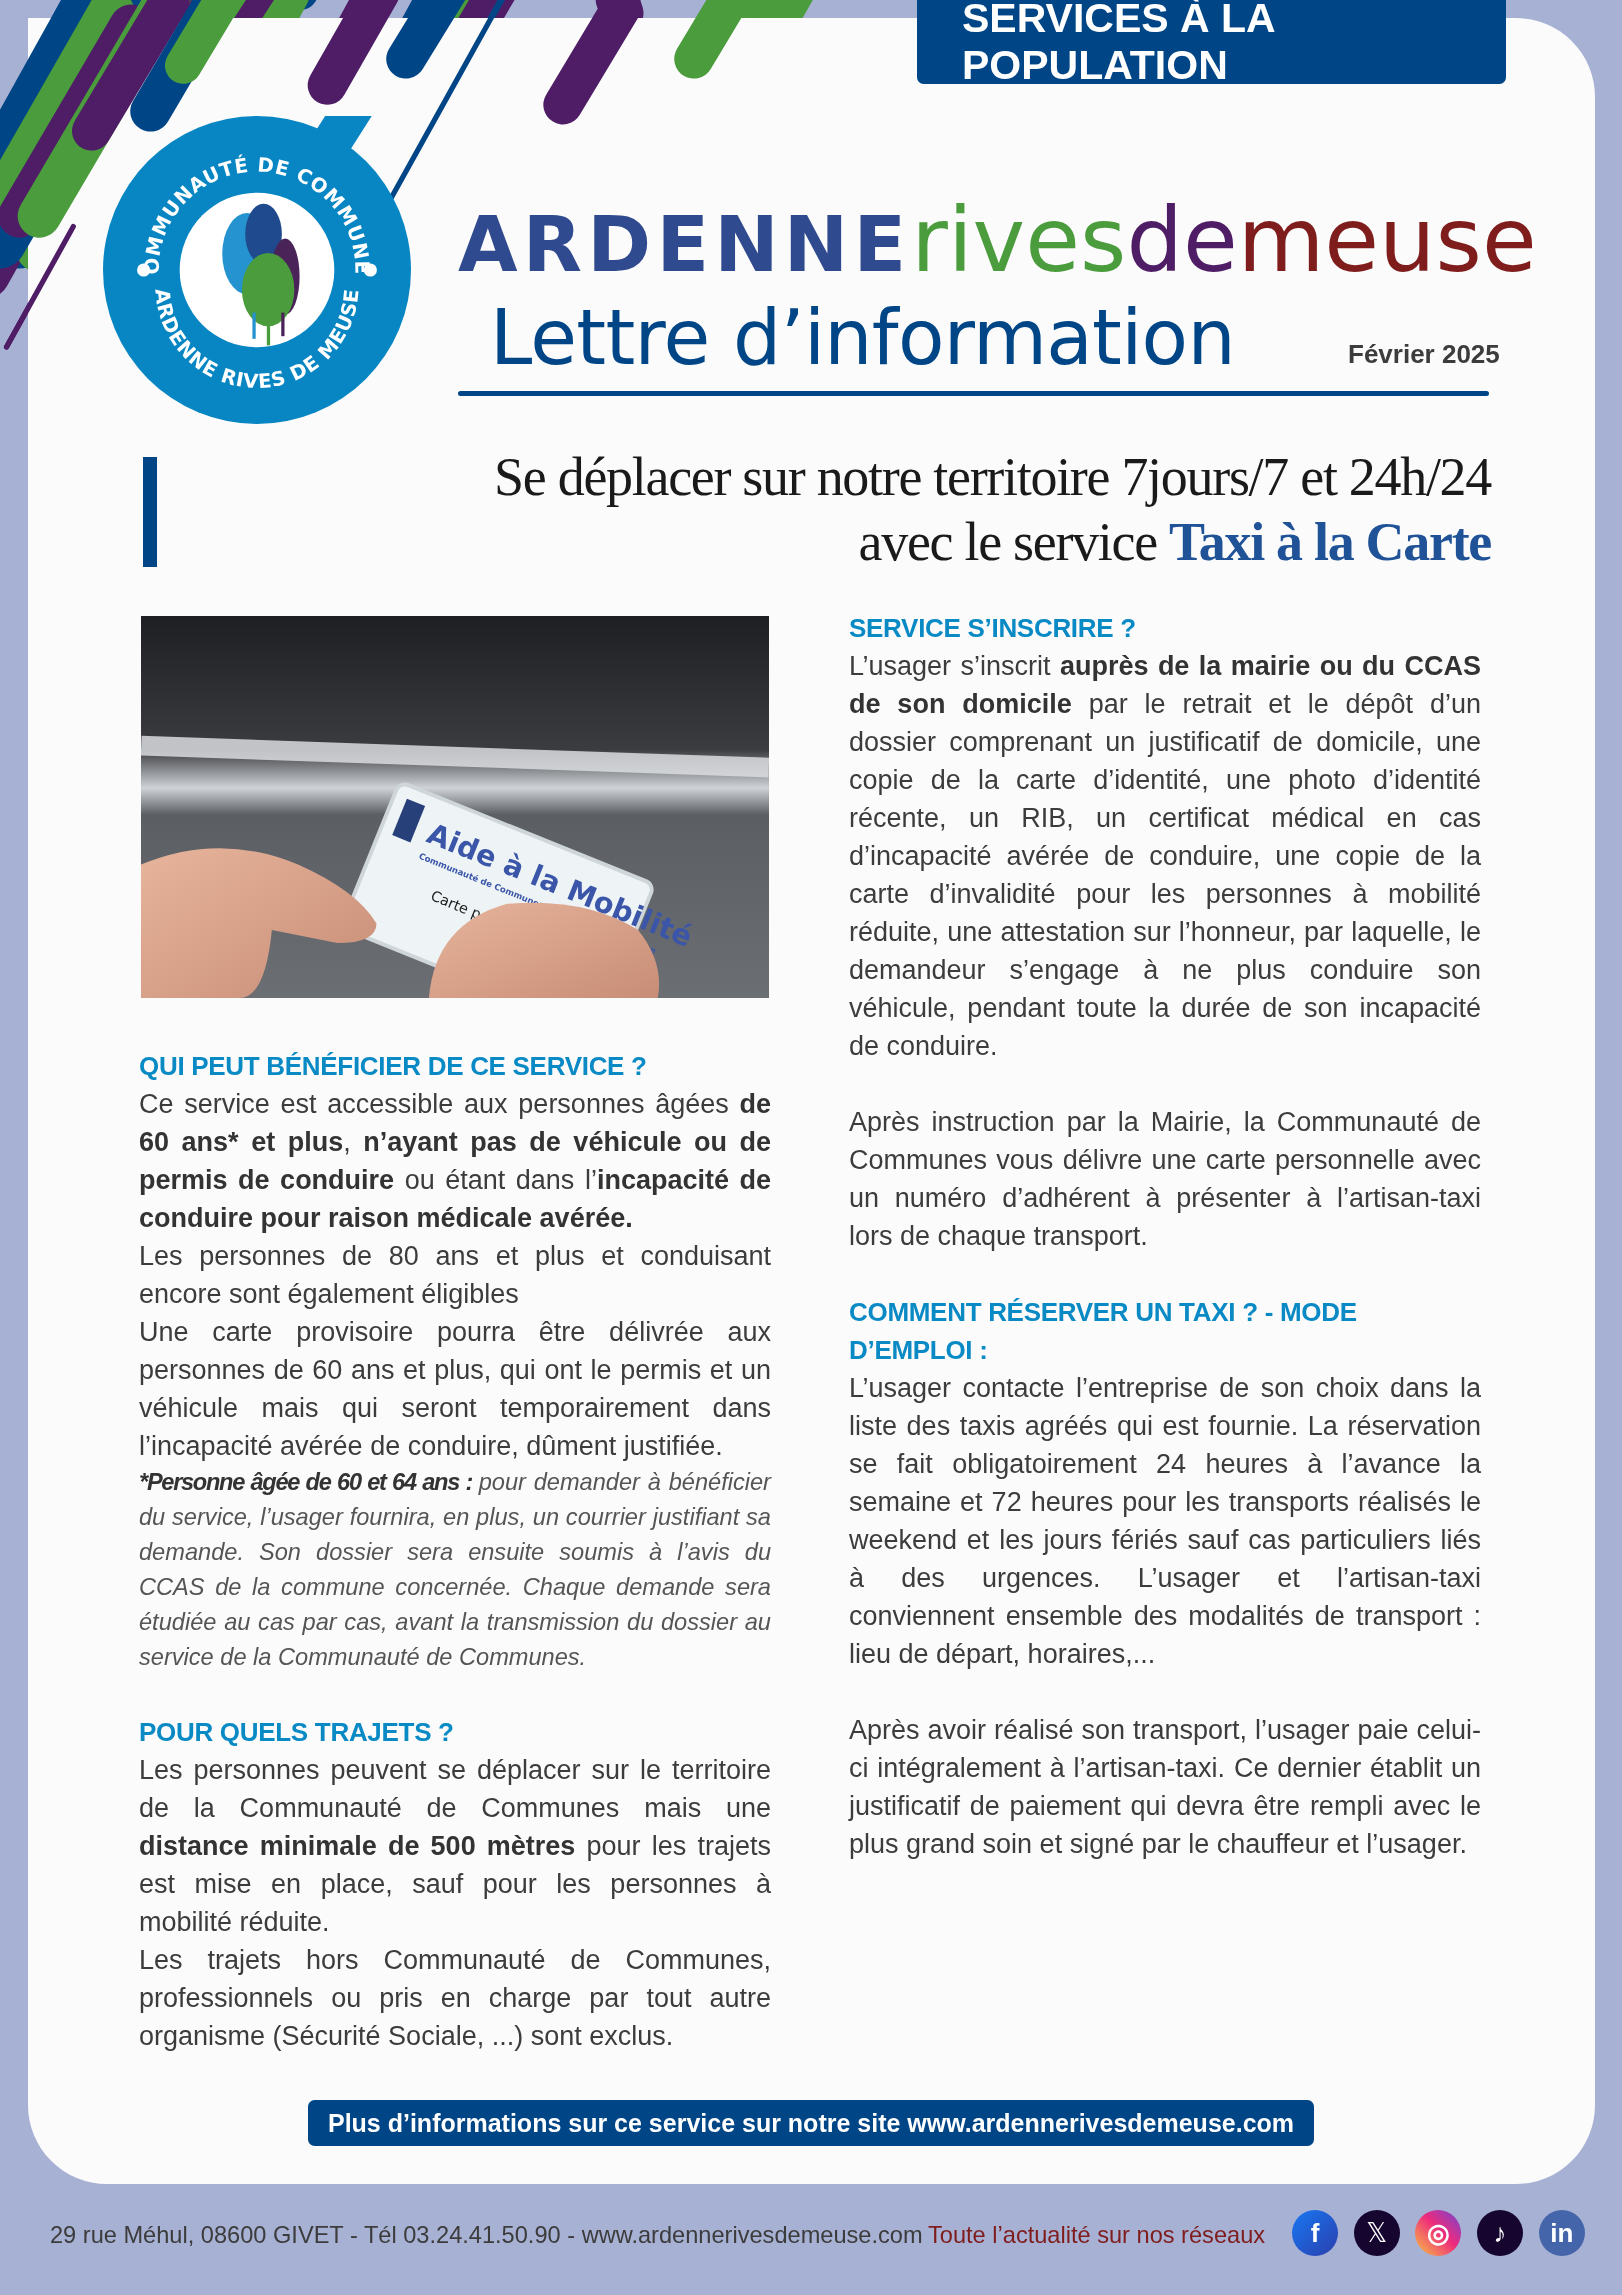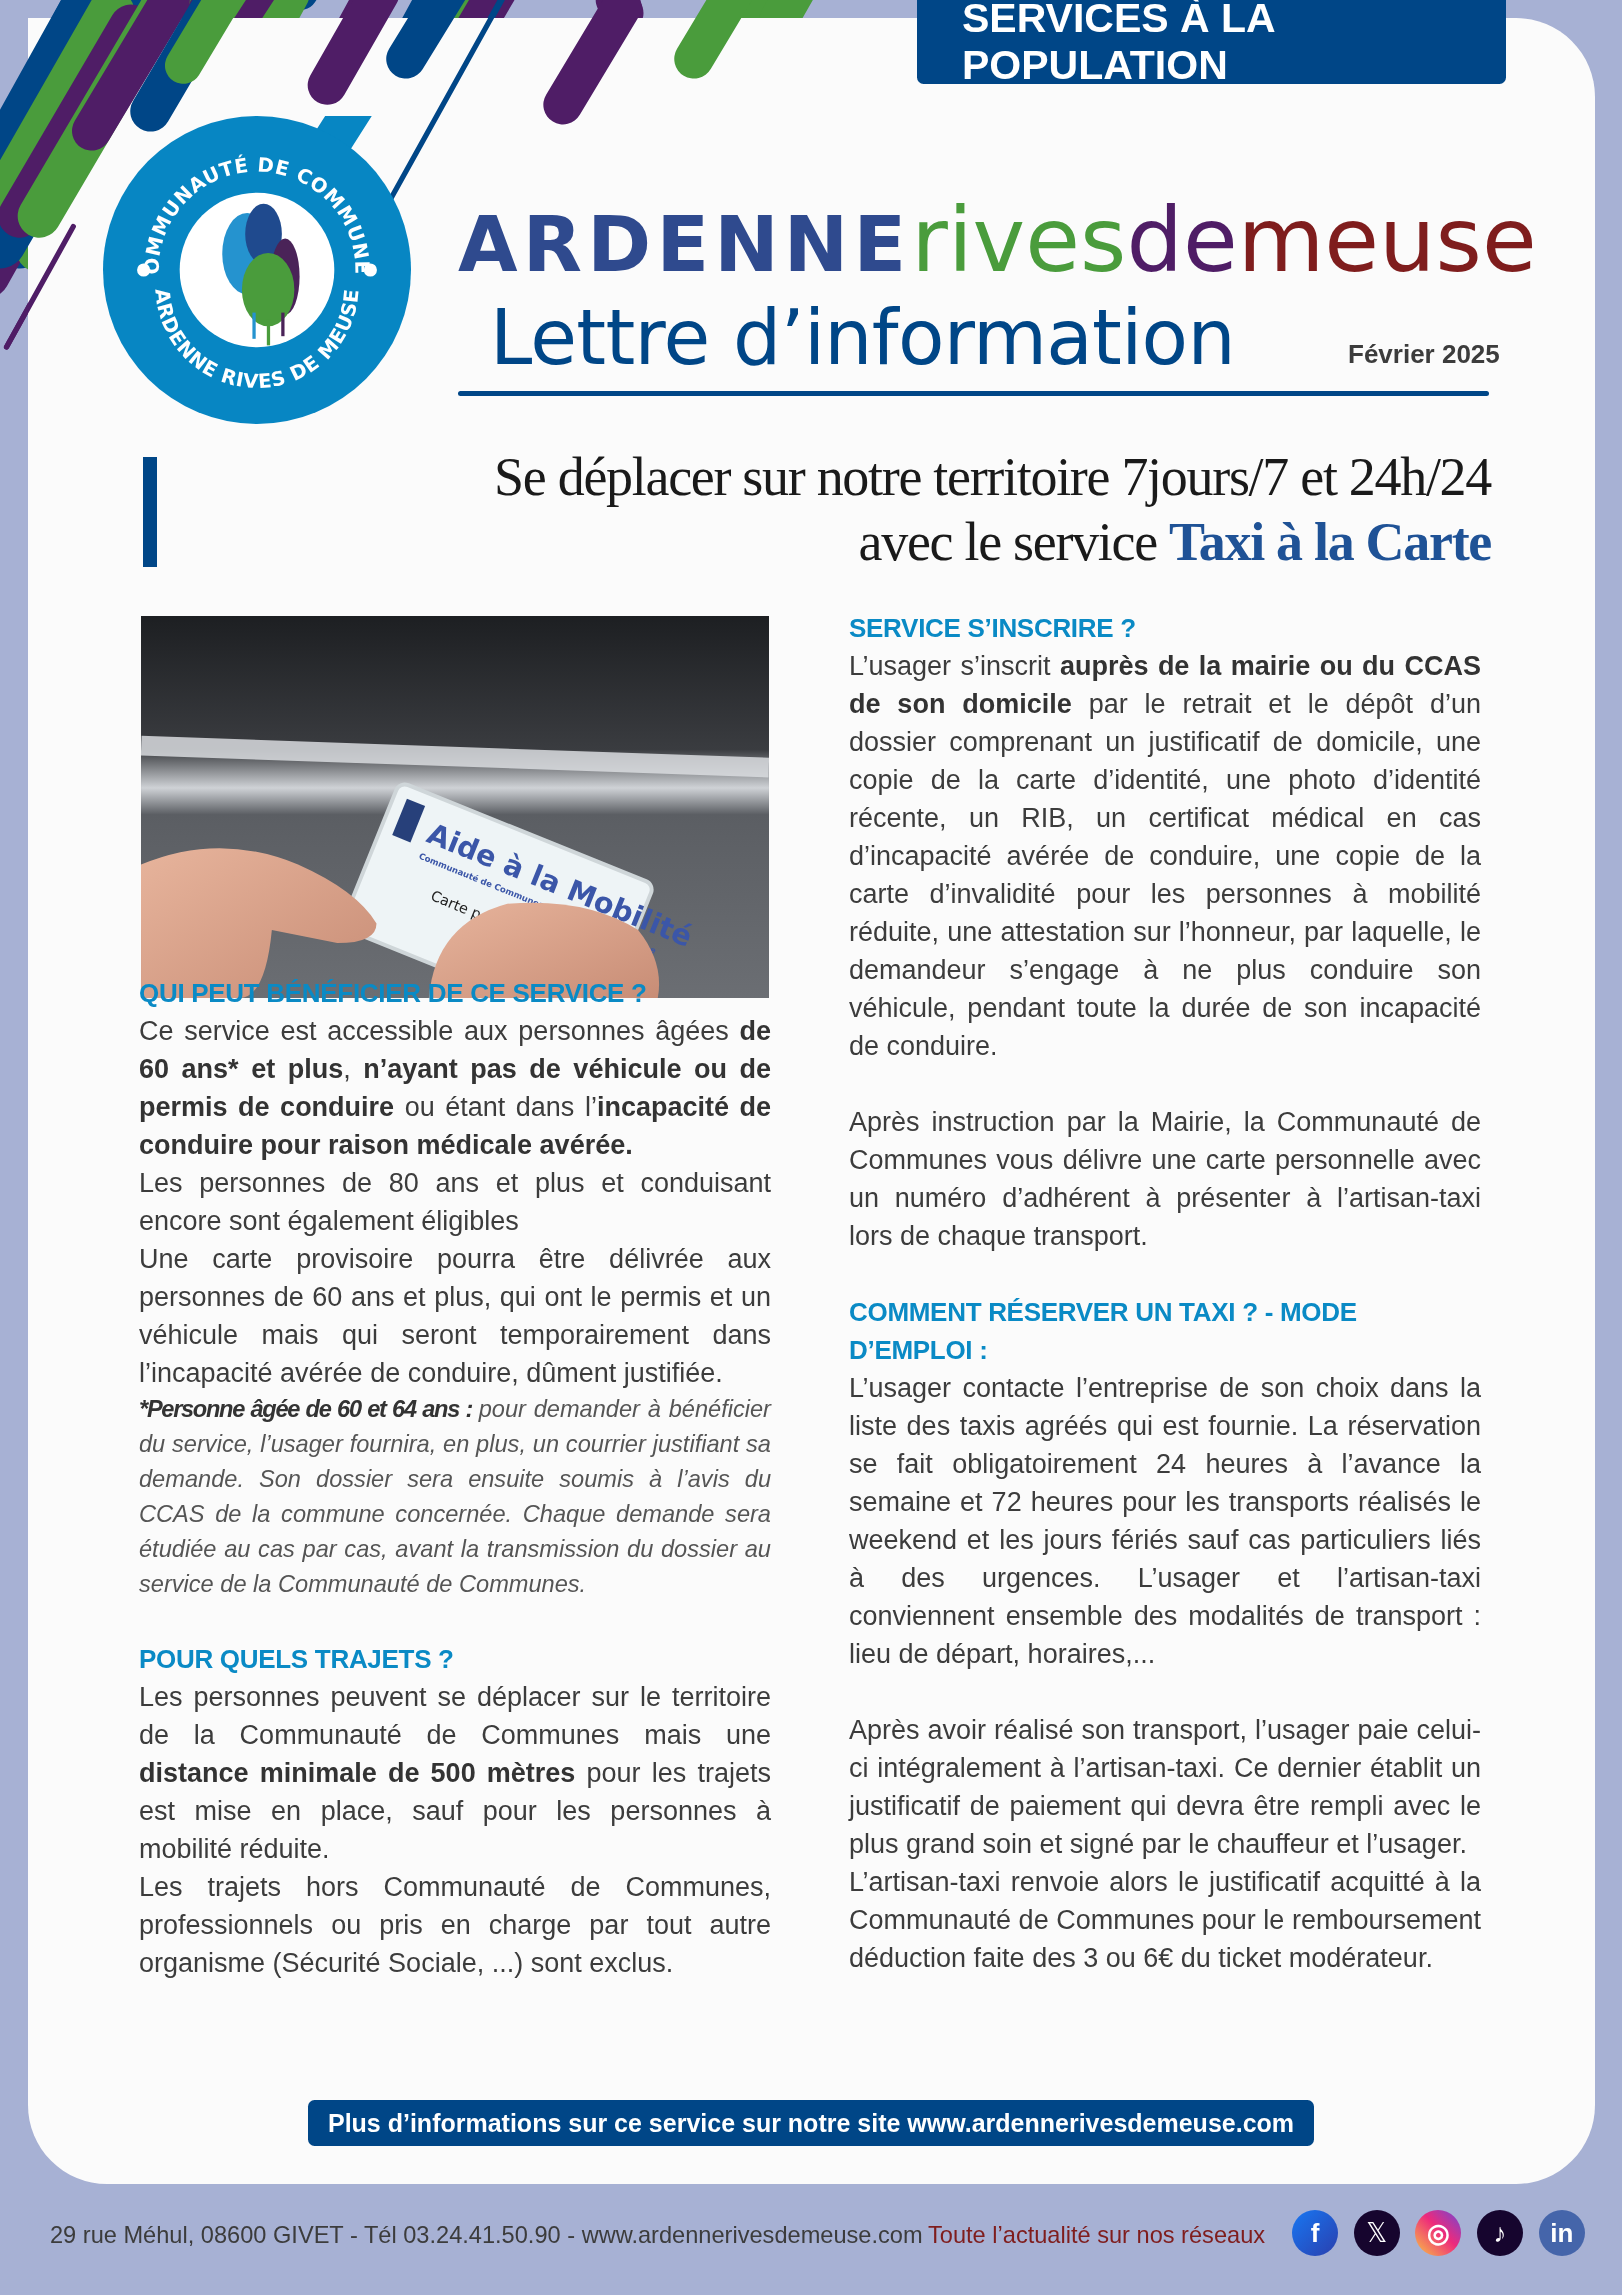--- a/index.html
+++ b/index.html
@@ -189,21 +189,21 @@
       <rect x="350" y="350" width="30" height="60" fill="#27407a"></rect>
       <text x="400" y="400" font-size="44" font-weight="bold" fill="#3b56a8" font-family="DejaVu Sans, sans-serif">Aide à la Mobilité</text>
       <text x="400" y="428" font-size="13" font-weight="bold" fill="#3b56a8" font-family="DejaVu Sans, sans-serif">Communauté de Communes Ardenne Rives de Meuse</text>
       <text x="440" y="480" font-size="22" fill="#222" font-family="DejaVu Sans, sans-serif">Carte personnelle</text>
     </g>
     <path d="M0 380 Q120 330 240 380 Q330 420 360 470 Q360 500 300 500 L200 480 Q190 584 150 584 L0 584 Z" fill="url(#skin)"></path>
     <path d="M440 584 Q450 470 560 440 Q680 430 760 480 Q800 530 790 584 Z" fill="url(#skin)"></path>
   </svg>
 </div>
 
-<div class="col col-left" style="top:974px;">
+<div class="col col-left" style="top:1047px;">
   <div class="sec-title">QUI PEUT BÉNÉFICIER DE CE SERVICE ?</div>
   <div class="para"><span>Ce service est accessible aux personnes âgées </span><b>de 60 ans* et plus</b><span>, </span><b>n’ayant pas de véhicule ou de permis de conduire</b><span> ou étant dans l’</span><b>incapacité de conduire pour raison médicale avérée.</b></div>
   <div class="para">Les personnes de 80 ans et plus et conduisant encore sont également éligibles</div>
   <div class="para">Une carte provisoire pourra être délivrée aux personnes de 60 ans et plus, qui ont le permis et un véhicule mais qui seront temporairement dans l’incapacité avérée de conduire, dûment justifiée.</div>
   <div class="para note"><b>*Personne âgée de 60 et 64 ans : </b><span>pour demander à bénéficier du service, l’usager fournira, en plus, un courrier justifiant sa demande. Son dossier sera ensuite soumis à l’avis du CCAS de la commune concernée. Chaque demande sera étudiée au cas par cas, avant la transmission du dossier au service de la Communauté de Communes.</span></div>
   <div class="gap"></div>
   <div class="sec-title">POUR QUELS TRAJETS ?</div>
   <div class="para"><span>Les personnes peuvent se déplacer sur le territoire de la Communauté de Communes mais une </span><b>distance minimale de 500 mètres</b><span> pour les trajets est mise en place, sauf pour les personnes à mobilité réduite.</span></div>
   <div class="para">Les trajets hors Communauté de Communes, professionnels ou pris en charge par tout autre organisme (Sécurité Sociale, ...) sont exclus.</div>
 </div>
@@ -211,21 +211,20 @@
 <div class="col col-right" style="top:609px;">
   <div class="sec-title">SERVICE S’INSCRIRE ?</div>
   <div class="para"><span>L’usager s’inscrit </span><b>auprès de la mairie ou du CCAS de son domicile</b><span> par le retrait et le dépôt d’un dossier comprenant un justificatif de domicile, une copie de la carte d’identité, une photo d’identité récente, un RIB, un certificat médical en cas d’incapacité avérée de conduire,  une copie de la carte d’invalidité pour les personnes à mobilité réduite, une attestation sur l’honneur, par laquelle, le demandeur s’engage à ne plus conduire son véhicule, pendant toute la durée de son incapacité de conduire.</span></div>
   <div class="gap"></div>
   <div class="para">Après instruction par la Mairie, la Communauté de Communes vous délivre une carte personnelle avec un numéro d’adhérent à présenter à l’artisan-taxi lors de chaque transport.</div>
   <div class="gap"></div>
   <div class="sec-title">COMMENT RÉSERVER UN TAXI ? - MODE D’EMPLOI :</div>
   <div class="para">L’usager contacte l’entreprise de son choix dans la liste des taxis agréés qui est fournie. La réservation se fait obligatoirement 24 heures à l’avance la semaine et 72 heures pour les transports réalisés le weekend et les jours fériés sauf cas particuliers liés à des urgences. L’usager et l’artisan-taxi conviennent ensemble des modalités de transport : lieu de départ, horaires,...</div>
   <div class="gap"></div>
   <div class="para">Après avoir réalisé son transport, l’usager paie celui-ci intégralement à l’artisan-taxi. Ce dernier établit un justificatif de paiement qui devra être rempli avec le plus grand soin et signé par le chauffeur et l’usager.</div>
-  <div class="para">L’artisan-taxi renvoie alors le justificatif acquitté à la Communauté de Communes pour le remboursement déduction faite des 3 ou 6€ du ticket modérateur.</div>
 </div>
 
 <div class="cta">
   <span style="white-space:pre;">Plus d’informations sur ce service sur notre site </span>
     <span>www.ardennerivesdemeuse.com</span>
 </div>
 
 <div class="footer">29 rue Méhul, 08600 GIVET - Tél 03.24.41.50.90 - www.ardennerivesdemeuse.com</div>
 <div class="footer-net">Toute l’actualité sur nos réseaux</div>
 <div class="socials">

